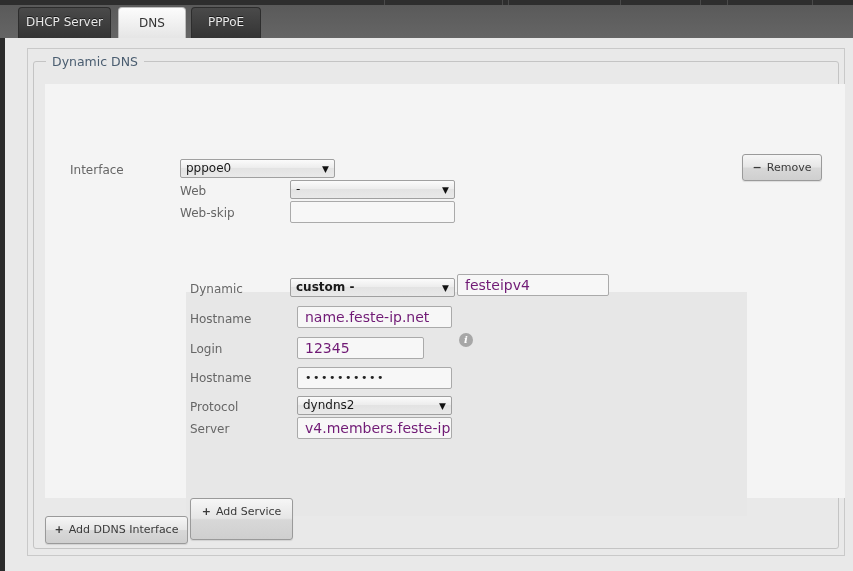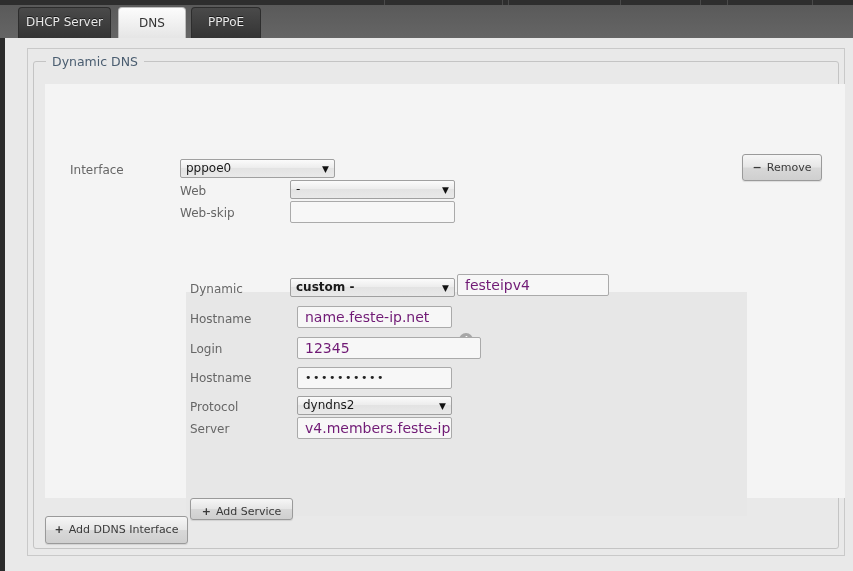--- a/index.html
+++ b/index.html
@@ -263,38 +263,38 @@
           <div class="txt" style="left:412px; top:190px; width:152px;">festeipv4</div>
 
           <div class="lbl" style="left:145px; top:227px;">Hostname</div>
 
           <div class="txt" style="left:252px; top:222px; width:155px;">name.feste-ip.net</div>
 
           <div id="info-icon"></div>
 
           <div class="lbl" style="left:145px; top:257px;">Login</div>
 
-          <div class="txt" style="left:252px; top:253px; width:184px;">12345</div>
+          <div class="txt" style="left:252px; top:253px; width:127px;">12345</div>
 
           <div class="lbl" style="left:145px; top:286px;">Hostname</div>
 
           <div class="txt pw" style="left:252px; top:283px; width:155px;">••••••••••</div>
 
           <div class="lbl" style="left:145px; top:315px;">Protocol</div>
 
           <div class="sel" style="left:252px; top:312px; width:155px;">
             <span>dyndns2</span>
             <span class="arw">▼</span>
           </div>
 
           <div class="lbl" style="left:145px; top:337px;">Server</div>
 
           <div class="txt" style="left:252px; top:333px; width:155px;">v4.members.feste-ip.net</div>
 
-          <div class="btn" style="left:145px; top:414px; width:103px; height:22px; line-height:25px;">
+          <div class="btn" style="left:145px; top:414px; width:103px; height:42px; line-height:25px;">
             <span class="gly">+</span><span>Add Service</span>
           </div>
 
         </div>
 
         <div class="btn" style="left:11px; top:454px; width:143px; height:28px; line-height:26px;">
           <span class="gly">+</span><span>Add DDNS Interface</span>
         </div>
 
       </div>

